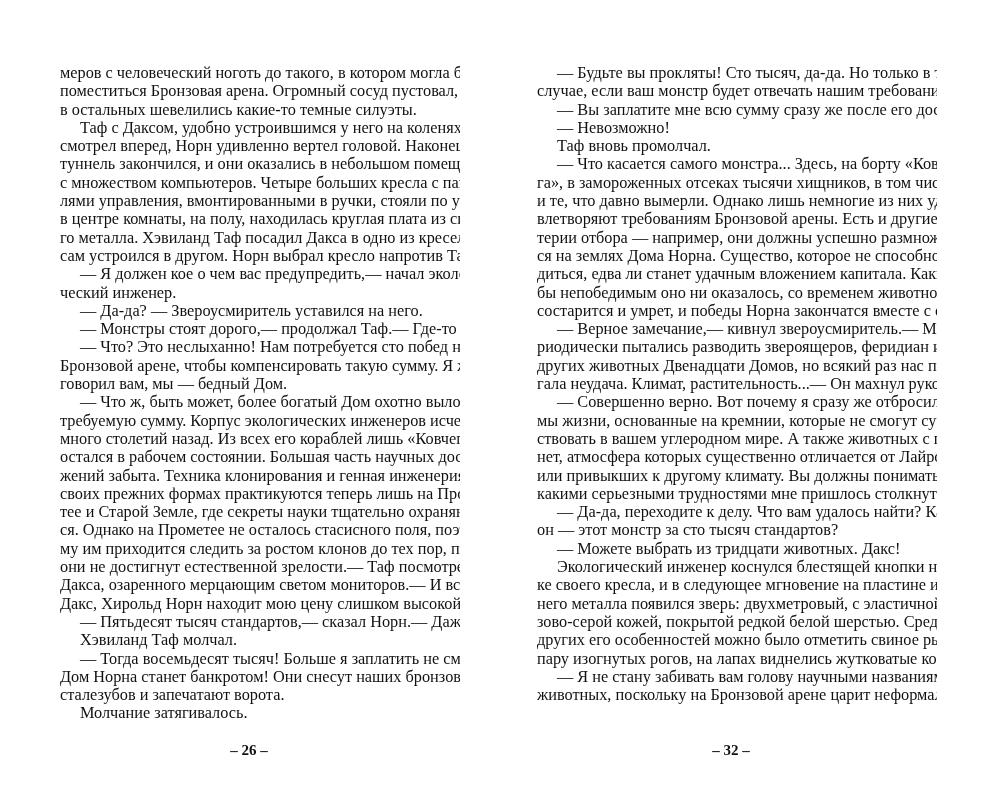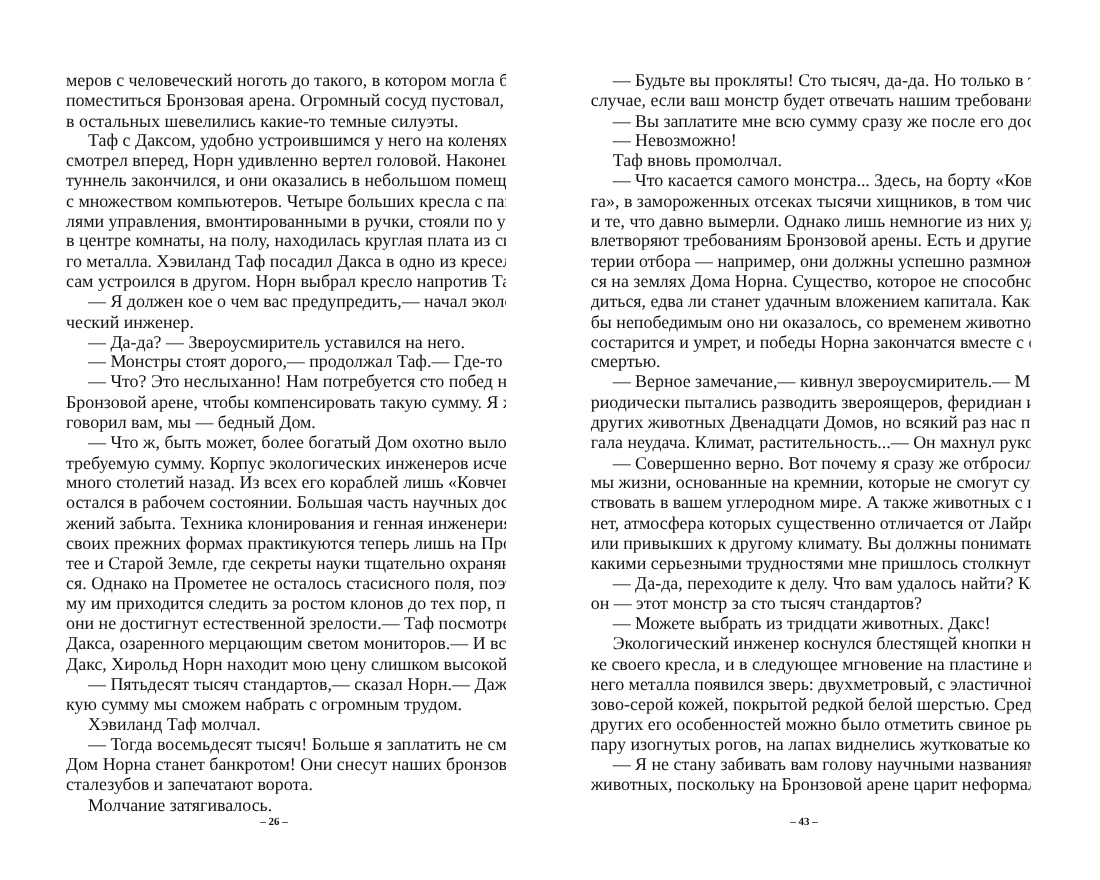--- a/index.html
+++ b/index.html
@@ -5,21 +5,21 @@
   html, body { margin:0; padding:0; background:#ffffff; }
   body { width:1000px; height:800px; position:relative; overflow:hidden;
          font-family:"Liberation Serif","DejaVu Serif",serif; color:#111; }
   .page { position:absolute; top:64px; width:400px; }
   #page-left { left:60px; }
   #page-right { left:537px; }
   .line { height:18.3px; line-height:18.3px; font-size:16.3px; white-space:nowrap;
           text-align:justify; text-align-last:justify; overflow:hidden; }
   .line.last { text-align-last:left; }
   .line.indent { padding-left:20px; }
-  .pagenum { position:absolute; top:742px; font-weight:bold; font-size:10px;
+  .pagenum { position:absolute; top:742px; font-weight:bold; font-size:15px;
              width:60px; text-align:center; }
   #pagenum-left { left:219px; }
   #pagenum-right { left:701px; }
 </style>
 </head>
 <body>
 
 <div id="page-left" class="page">
     <div class="line">меров с человеческий ноготь до такого, в котором могла бы</div>
     <div class="line">поместиться Бронзовая арена. Огромный сосуд пустовал, но</div>
@@ -45,21 +45,20 @@
     <div class="line">остался в рабочем состоянии. Большая часть научных дости-</div>
     <div class="line">жений забыта. Техника клонирования и генная инженерия в</div>
     <div class="line">своих прежних формах практикуются теперь лишь на Проме-</div>
     <div class="line">тее и Старой Земле, где секреты науки тщательно охраняют-</div>
     <div class="line">ся. Однако на Прометее не осталось стасисного поля, поэто-</div>
     <div class="line">му им приходится следить за ростом клонов до тех пор, пока</div>
     <div class="line">они не достигнут естественной зрелости.— Таф посмотрел на</div>
     <div class="line">Дакса, озаренного мерцающим светом мониторов.— И все же,</div>
     <div class="line last">Дакс, Хирольд Норн находит мою цену слишком высокой.</div>
     <div class="line indent">— Пятьдесят тысяч стандартов,— сказал Норн.— Даже та-</div>
-    <div class="line last">кую сумму мы сможем набрать с огромным трудом.</div>
     <div class="line indent last">Хэвиланд Таф молчал.</div>
     <div class="line indent">— Тогда восемьдесят тысяч! Больше я заплатить не смогу.</div>
     <div class="line">Дом Норна станет банкротом! Они снесут наших бронзовых</div>
     <div class="line last">сталезубов и запечатают ворота.</div>
     <div class="line indent last">Молчание затягивалось.</div>
   </div>
 <div id="pagenum-left" class="pagenum">– 26 –</div>
 
 <div id="page-right" class="page">
     <div class="line indent">— Будьте вы прокляты! Сто тысяч, да-да. Но только в том</div>
@@ -69,21 +68,20 @@
     <div class="line indent last">Таф вновь промолчал.</div>
     <div class="line indent">— Что касается самого монстра... Здесь, на борту «Ковче-</div>
     <div class="line">га», в замороженных отсеках тысячи хищников, в том числе</div>
     <div class="line">и те, что давно вымерли. Однако лишь немногие из них удо-</div>
     <div class="line">влетворяют требованиям Бронзовой арены. Есть и другие кри-</div>
     <div class="line">терии отбора — например, они должны успешно размножать-</div>
     <div class="line">ся на землях Дома Норна. Существо, которое не способно пло-</div>
     <div class="line">диться, едва ли станет удачным вложением капитала. Каким</div>
     <div class="line">бы непобедимым оно ни оказалось, со временем животное</div>
     <div class="line">состарится и умрет, и победы Норна закончатся вместе с его</div>
-    <div class="line last">смертью.</div>
     <div class="line indent">— Верное замечание,— кивнул звероусмиритель.— Мы пе-</div>
     <div class="line">риодически пытались разводить звероящеров, феридиан и</div>
     <div class="line">других животных Двенадцати Домов, но всякий раз нас пости-</div>
     <div class="line last">гала неудача. Климат, растительность...— Он махнул рукой.</div>
     <div class="line indent">— Совершенно верно. Вот почему я сразу же отбросил фор-</div>
     <div class="line">мы жизни, основанные на кремнии, которые не смогут суще-</div>
     <div class="line">ствовать в вашем углеродном мире. А также животных с пла-</div>
     <div class="line">нет, атмосфера которых существенно отличается от Лайроники,</div>
     <div class="line">или привыкших к другому климату. Вы должны понимать, с</div>
     <div class="line last">какими серьезными трудностями мне пришлось столкнуться.</div>
@@ -92,13 +90,13 @@
     <div class="line indent last">— Можете выбрать из тридцати животных. Дакс!</div>
     <div class="line indent">Экологический инженер коснулся блестящей кнопки на руч-</div>
     <div class="line">ке своего кресла, и в следующее мгновение на пластине из си-</div>
     <div class="line">него металла появился зверь: двухметровый, с эластичной ро-</div>
     <div class="line">зово-серой кожей, покрытой редкой белой шерстью. Среди</div>
     <div class="line">других его особенностей можно было отметить свиное рыло и</div>
     <div class="line">пару изогнутых рогов, на лапах виднелись жутковатые когти,</div>
     <div class="line indent">— Я не стану забивать вам голову научными названиями</div>
     <div class="line">животных, поскольку на Бронзовой арене царит неформальный</div>
   </div>
-<div id="pagenum-right" class="pagenum">– 43 –</div>
+<div id="pagenum-right" class="pagenum">– 32 –</div>
 
 </body></html>

